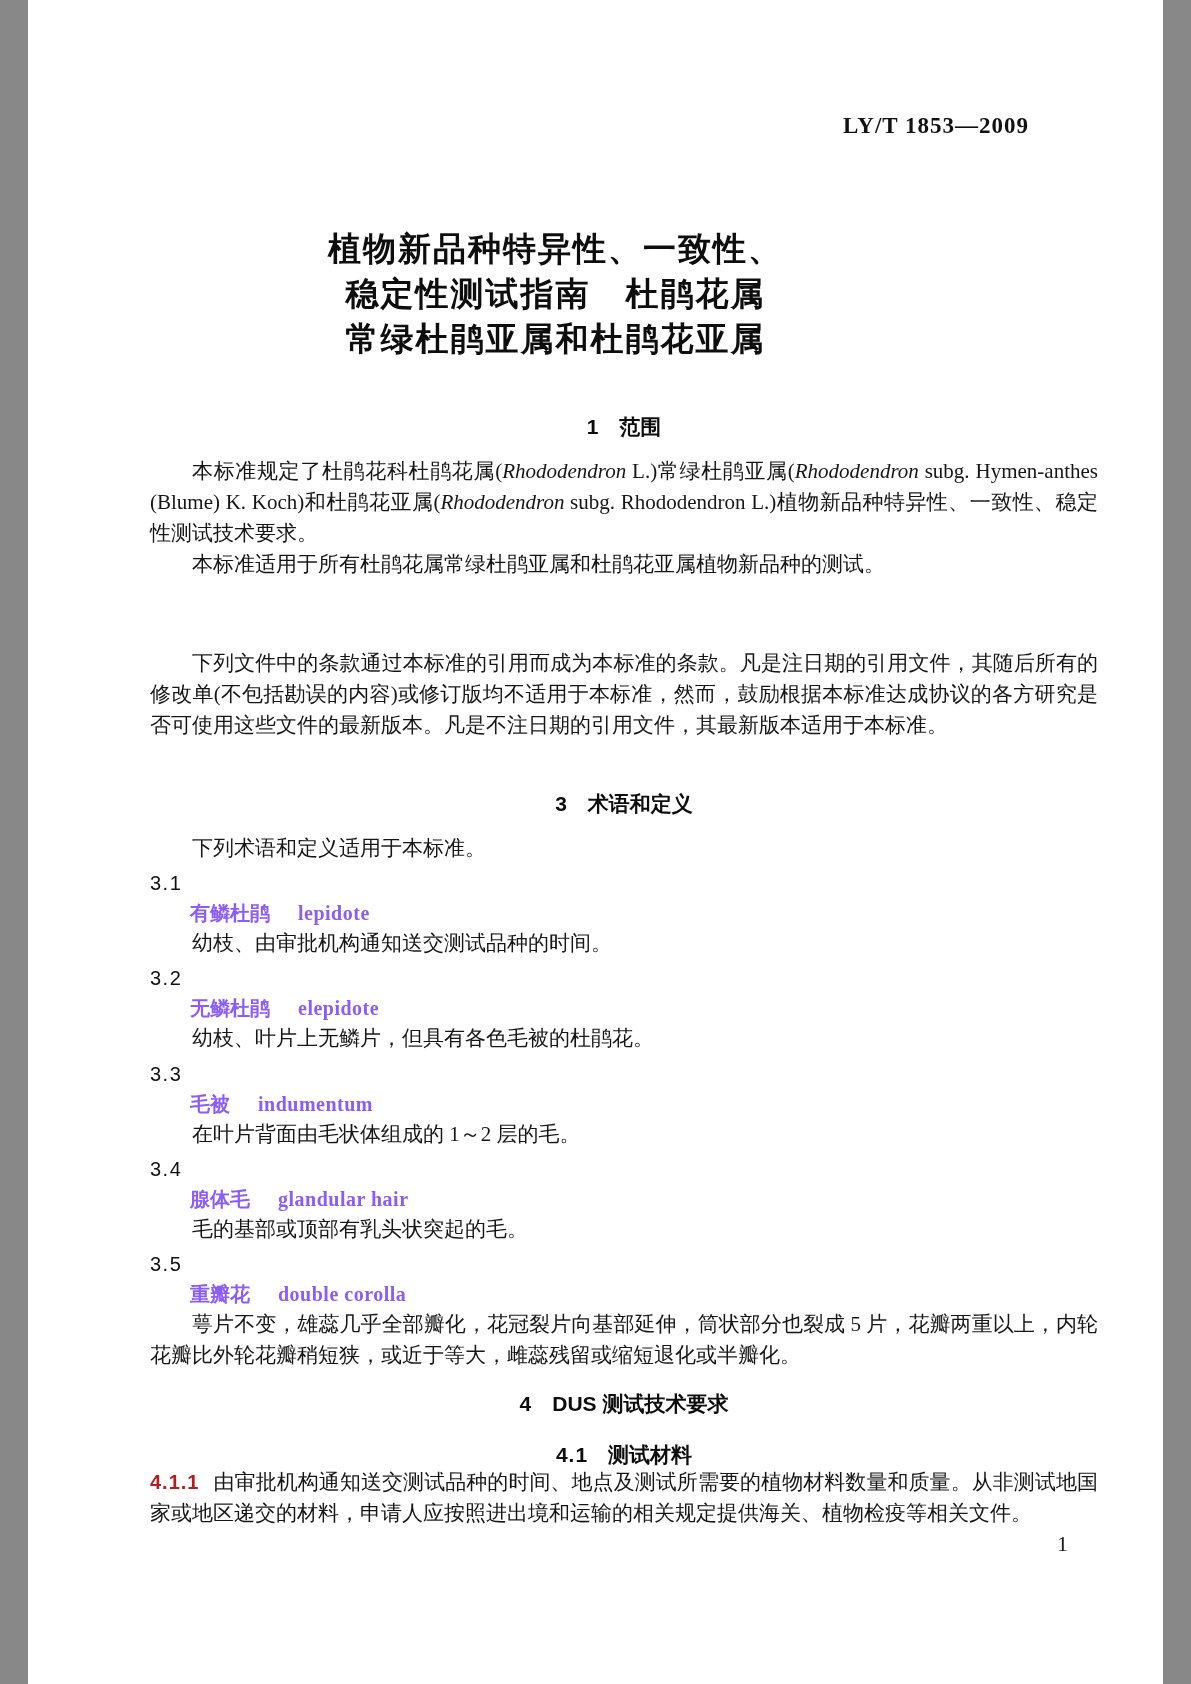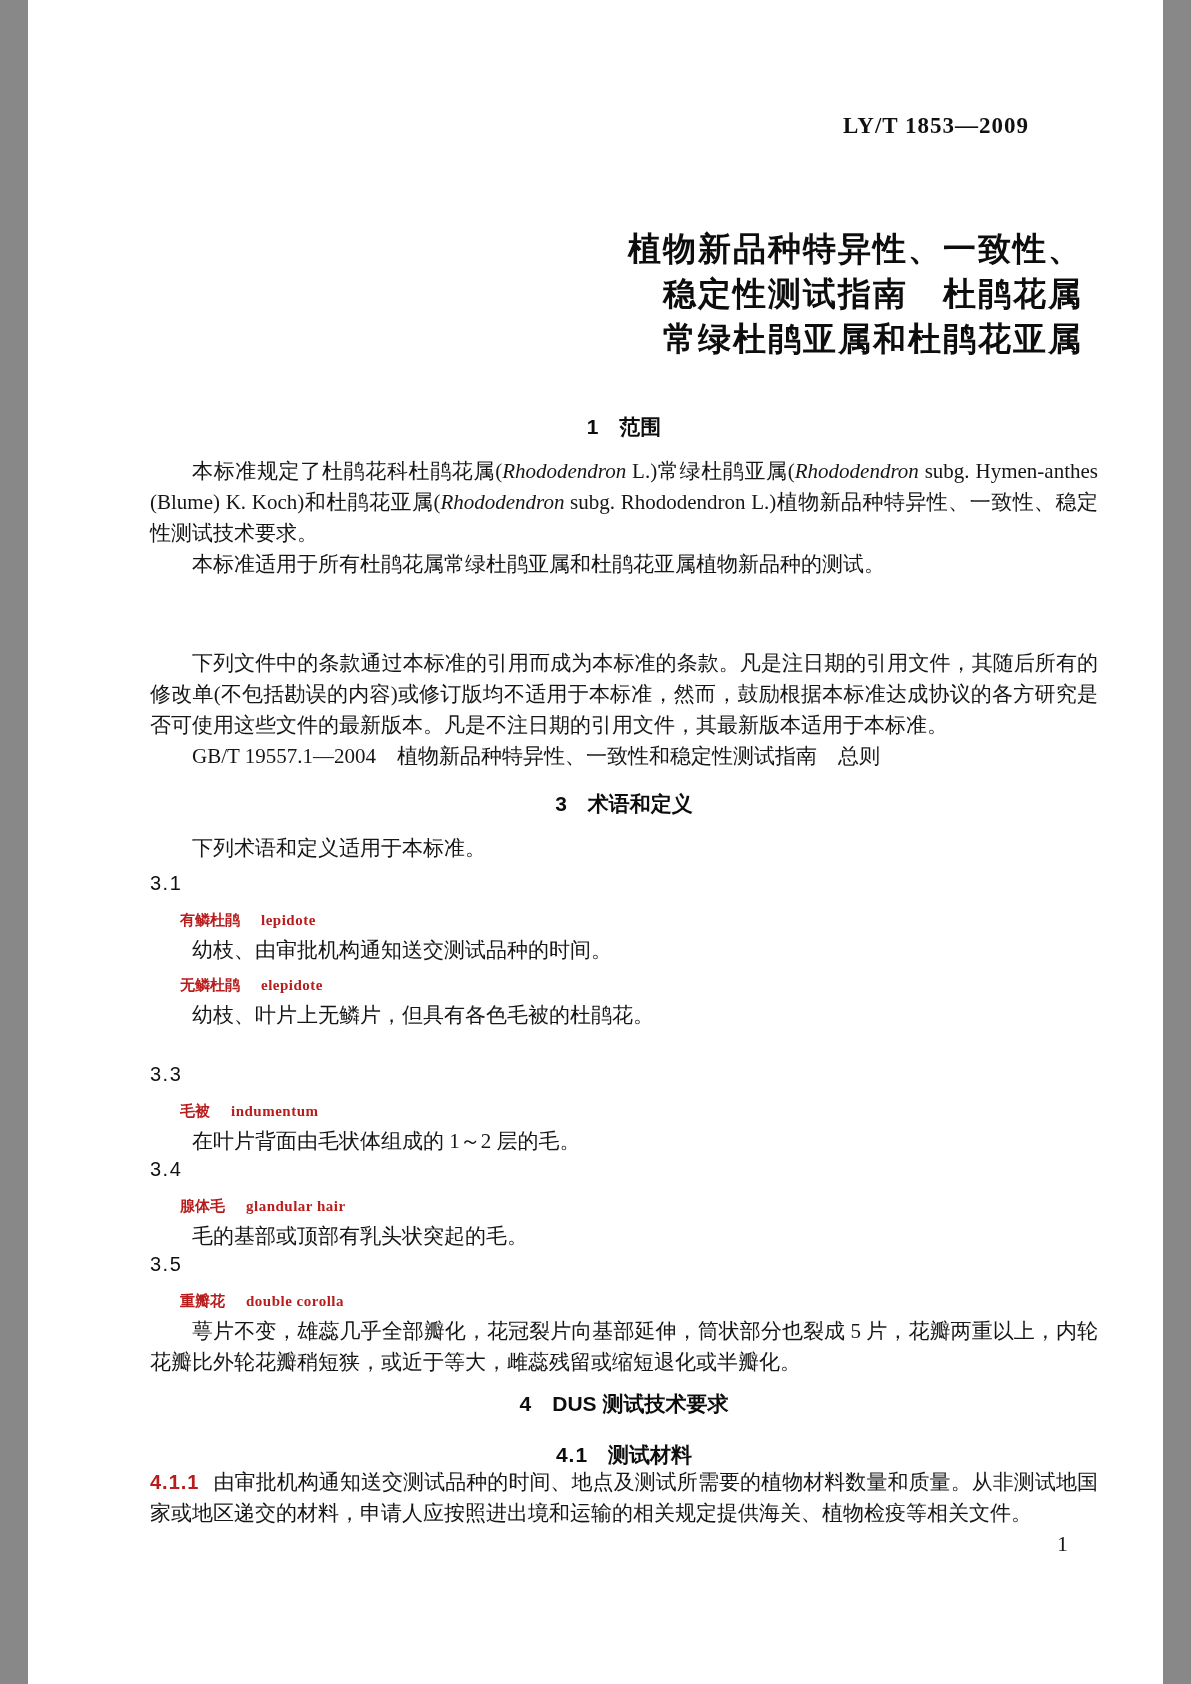--- a/index.html
+++ b/index.html
@@ -15,21 +15,21 @@
     text-decoration:underline;
   }
   .doc-number {
     position:absolute; top:113px; right:134px;
     font-family:"Liberation Serif","DejaVu Serif",serif;
     font-weight:700; font-size:23px; letter-spacing:1px;
     color:#111;
   }
   .doc-title {
     position:absolute; top:226px; left:0; right:80px;
-    text-align:right;
+    text-align:center;
     font-family:"Liberation Sans","DejaVu Sans",sans-serif;
     font-weight:700; font-size:33px; line-height:45px;
     letter-spacing:2px; color:#0d0d0d;
   }
   .content {
     position:absolute; left:122px; top:0; width:948px; height:100%;
   }
   .blk { position:absolute; left:0; right:0; }
   .sec-h {
     font-family:"Liberation Sans","DejaVu Sans",sans-serif;
@@ -41,21 +41,21 @@
   }
   .ind { text-indent:2em; }
   .it { font-style:italic; }
   .t-num {
     font-family:"Liberation Sans","DejaVu Sans",sans-serif;
     font-size:20px; line-height:30px; letter-spacing:1.5px; color:#111;
   }
   .t-name {
     line-height:30px; padding-left:2em;
     font-family:"Liberation Sans","DejaVu Sans",sans-serif;
-    font-weight:700; font-size:15px; color:#b91c1c;margin-top:7px;
+    font-weight:700; font-size:20px; color:#8b5cf6;
   }
   .t-name .en {
     font-family:"Liberation Serif","DejaVu Serif",serif;
     font-weight:700; margin-left:1.4em; letter-spacing:0.5px;
   }
   .clause-num {
     font-family:"Liberation Sans","DejaVu Sans",sans-serif;
     font-weight:700; font-size:20px; letter-spacing:1px;
     margin-right:0.7em; color:#b91c1c;
   }
@@ -79,34 +79,34 @@
 
   <div class="content">
 
     <div class="blk sec-h" style="top:413px">
       <span class="num">1</span><span>范围</span>
     </div>
     <p class="blk body ind" style="top:549px">本标准适用于所有杜鹃花属常绿杜鹃亚属和杜鹃花亚属植物新品种的测试。</p>
     <p class="blk body ind" style="top:456px"><span>本标准规定了杜鹃花科杜鹃花属(</span><span class="it">Rhododendron</span><span> L.)常绿杜鹃亚属(</span><span class="it">Rhododendron</span><span> subg. Hymen-anthes (Blume) K. Koch)和杜鹃花亚属(</span><span class="it">Rhododendron</span><span> subg. Rhododendron L.)植物新品种特异性、一致性、稳定性测试技术要求。</span></p>
 
     <p class="blk body ind" style="top:648px">下列文件中的条款通过本标准的引用而成为本标准的条款。凡是注日期的引用文件，其随后所有的修改单(不包括勘误的内容)或修订版均不适用于本标准，然而，鼓励根据本标准达成协议的各方研究是否可使用这些文件的最新版本。凡是不注日期的引用文件，其最新版本适用于本标准。</p>
-    <p class="blk body ind" style="top:741px">GB/T 19557.1—2004　植物新品种特异性、一致性和稳定性测试指南　总则</p>
 
     <div class="blk sec-h" style="top:790px">
       <span class="num">3</span><span>术语和定义</span>
     </div>
     <p class="blk body ind" style="top:833px">下列术语和定义适用于本标准。</p>
 
     <div class="blk" style="top:868px">
       <div class="t-num">3.1</div>
       <div class="t-name"><span>有鳞杜鹃</span><span class="en">lepidote</span></div>
       <p class="body ind">幼枝、由审批机构通知送交测试品种的时间。</p>
     </div>
 
     <div class="blk" style="top:963px">
+      <div class="t-num">3.2</div>
       <div class="t-name"><span>无鳞杜鹃</span><span class="en">elepidote</span></div>
       <p class="body ind">幼枝、叶片上无鳞片，但具有各色毛被的杜鹃花。</p>
     </div>
 
     <div class="blk" style="top:1059px">
       <div class="t-num">3.3</div>
       <div class="t-name"><span>毛被</span><span class="en">indumentum</span></div>
       <p class="body ind">在叶片背面由毛状体组成的 1～2 层的毛。</p>
     </div>
 

